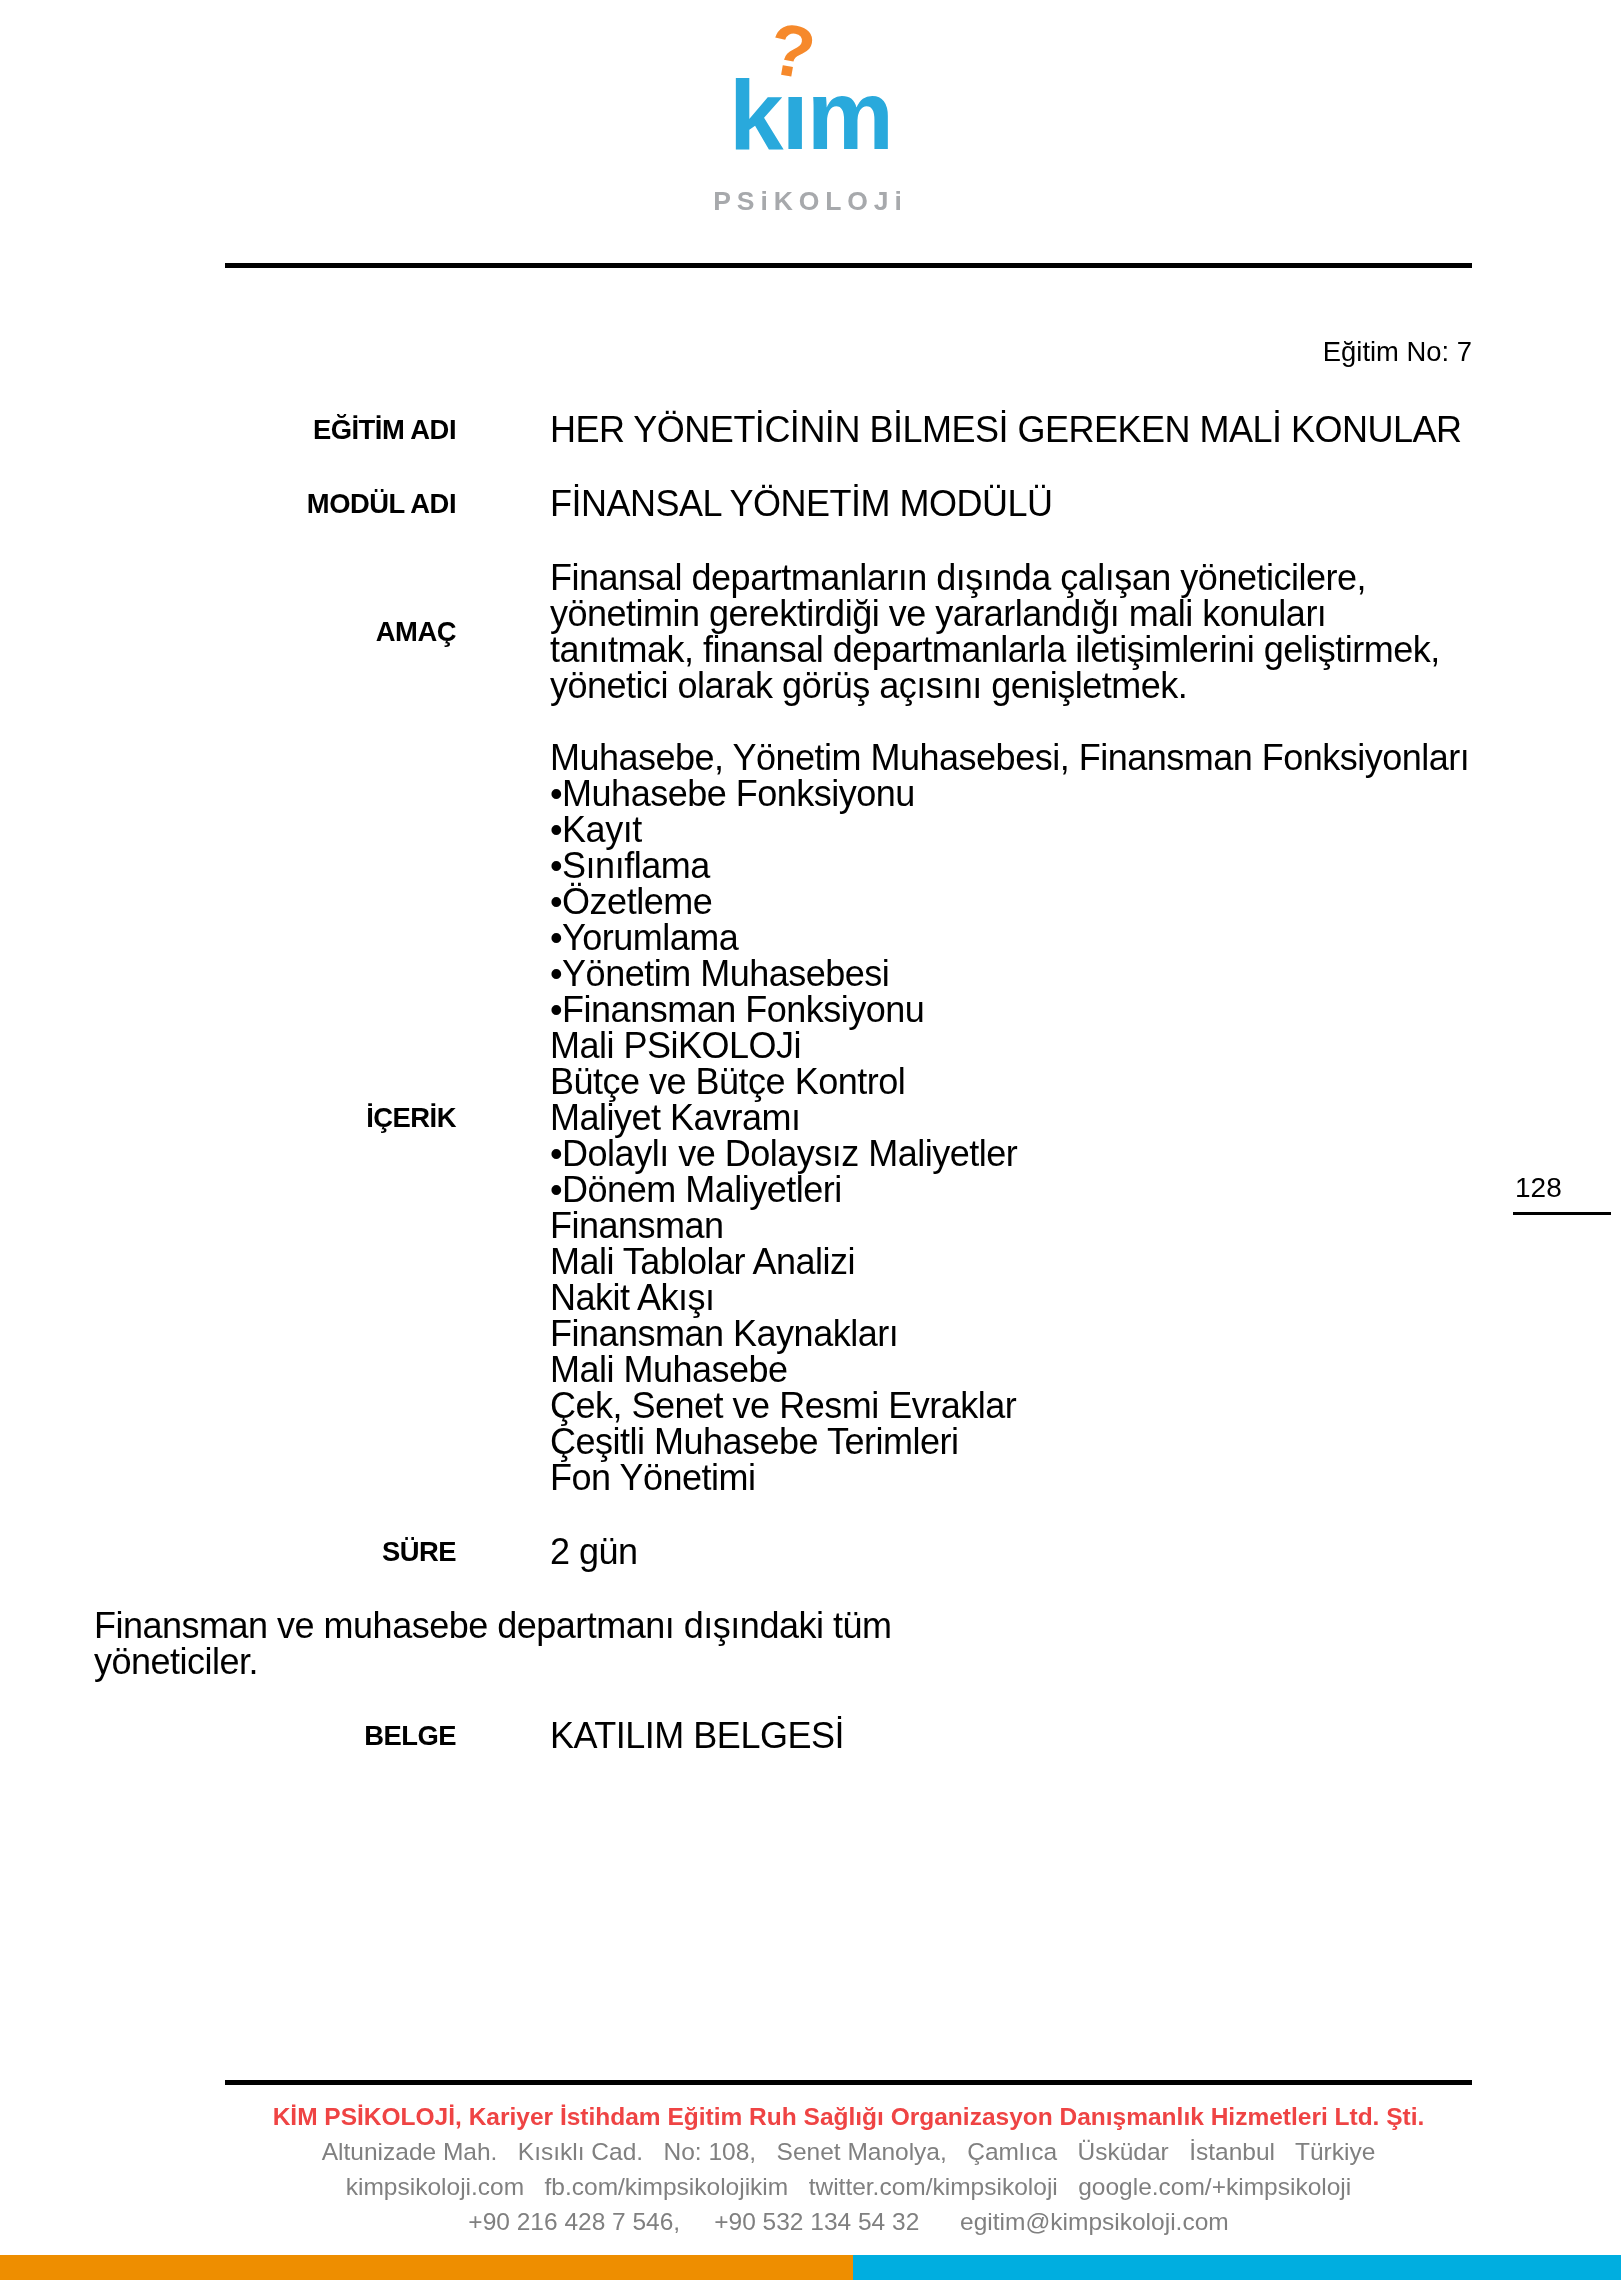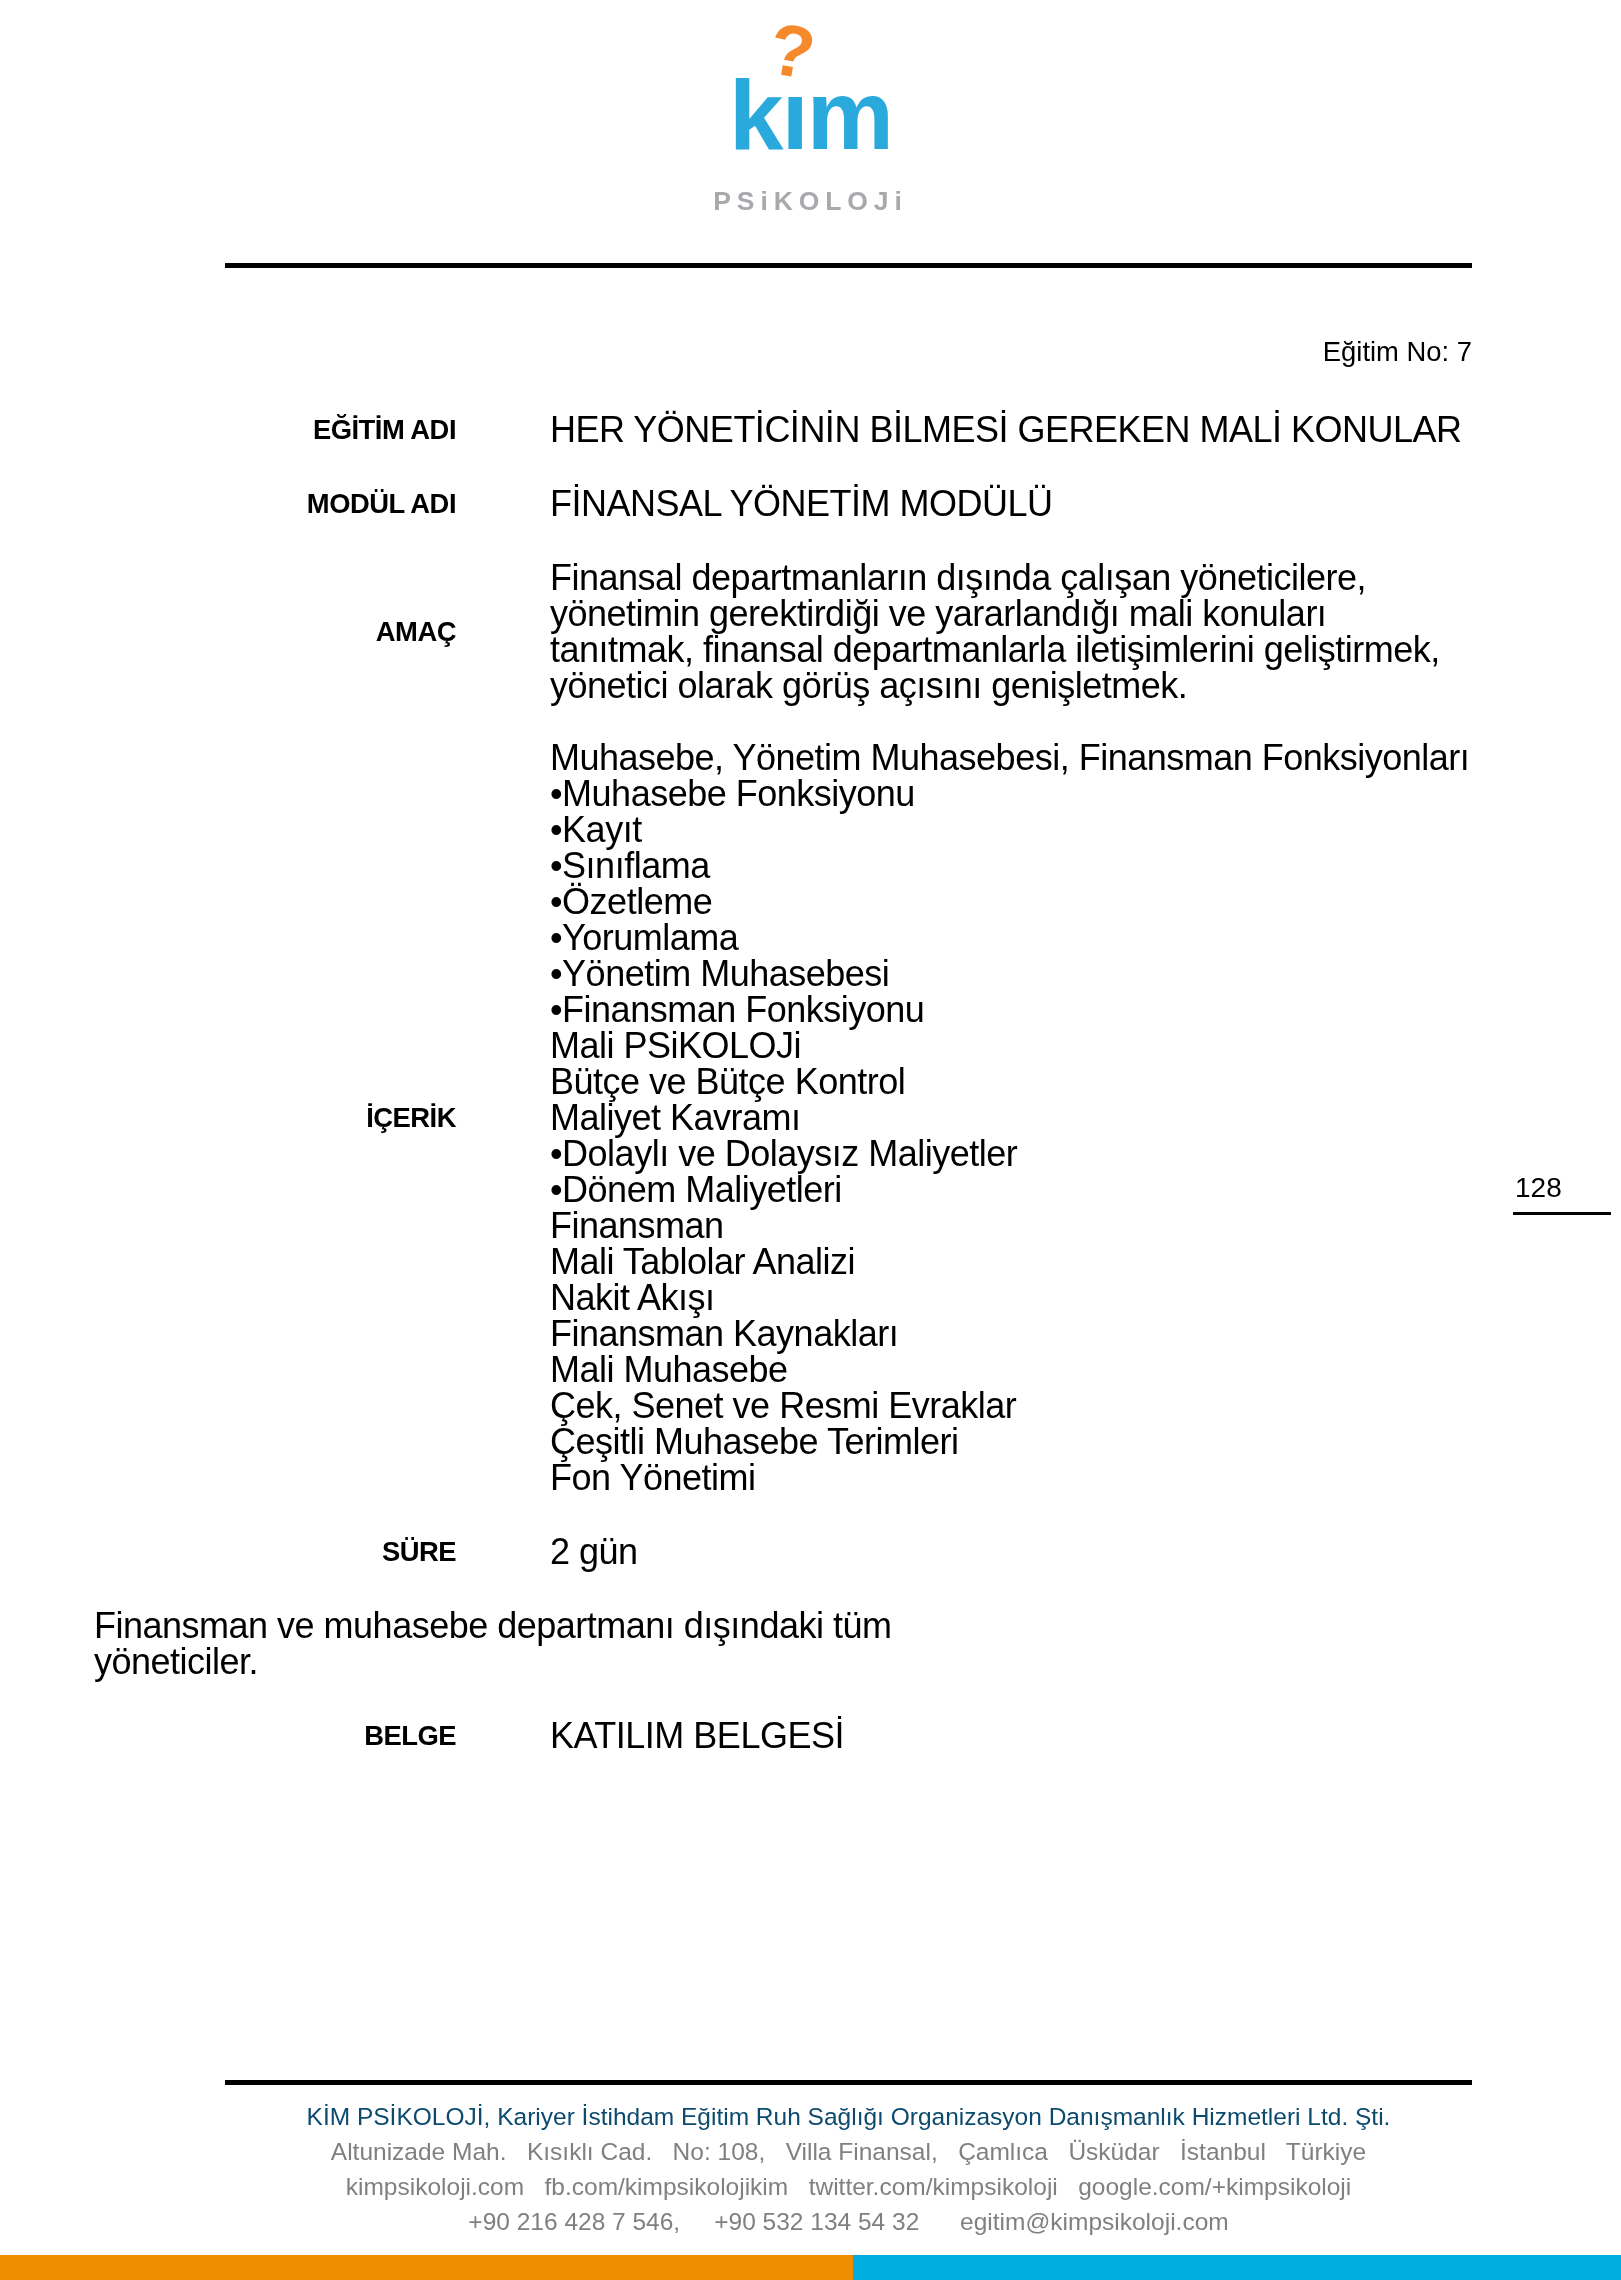--- a/index.html
+++ b/index.html
@@ -114,21 +114,21 @@
     top: 2099px;
     width: 1247px;
     text-align: center;
     color: #808080;
   }
   .footer-line {
     font-size: 24.5px;
     line-height: 35px;
     white-space: pre;
   }
-  .footer-line.bold { font-weight: normal; color: #0c4a6e; }
+  .footer-line.bold { font-weight: bold; color: #ef4444; }
 
   .bar { position: absolute; bottom: 0; height: 26.5px; }
   .bar-orange { left: 0; width: 853px; background: #EE8E00; }
   .bar-blue   { left: 853px; width: 768px; background: #00AEE0; }
 </style>
 </head>
 <body>
 
 <div class="page">
 
@@ -206,21 +206,21 @@
     </div>
 
   </div>
 
   <div class="page-number">128</div>
   <div class="page-number-rule"></div>
 
   <div class="rule rule-footer"></div>
   <div class="footer">
     <div class="footer-line bold">KİM PSİKOLOJİ, Kariyer İstihdam Eğitim Ruh Sağlığı Organizasyon Danışmanlık Hizmetleri Ltd. Şti.</div>
-    <div class="footer-line">Altunizade Mah.   Kısıklı Cad.   No: 108,   Villa Finansal,   Çamlıca   Üsküdar   İstanbul   Türkiye</div>
+    <div class="footer-line">Altunizade Mah.   Kısıklı Cad.   No: 108,   Senet Manolya,   Çamlıca   Üsküdar   İstanbul   Türkiye</div>
     <div class="footer-line">kimpsikoloji.com   fb.com/kimpsikolojikim   twitter.com/kimpsikoloji   google.com/+kimpsikoloji</div>
     <div class="footer-line">+90 216 428 7 546,     +90 532 134 54 32      egitim@kimpsikoloji.com</div>
   </div>
 
   <div class="bar bar-orange"></div>
   <div class="bar bar-blue"></div>
 
 </div>
 
 

